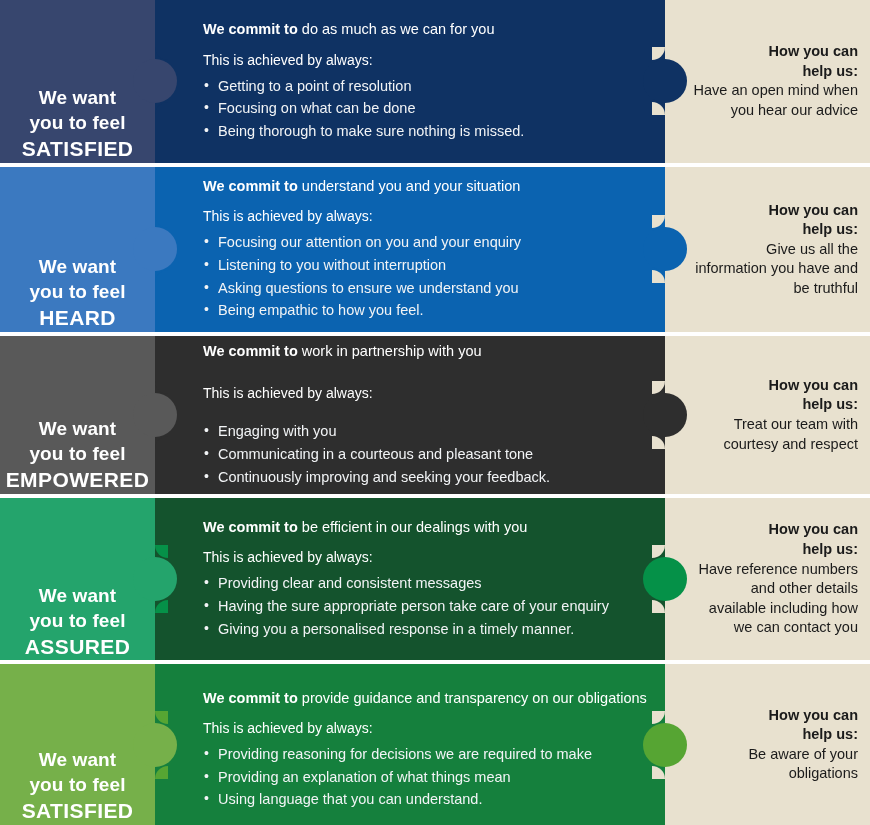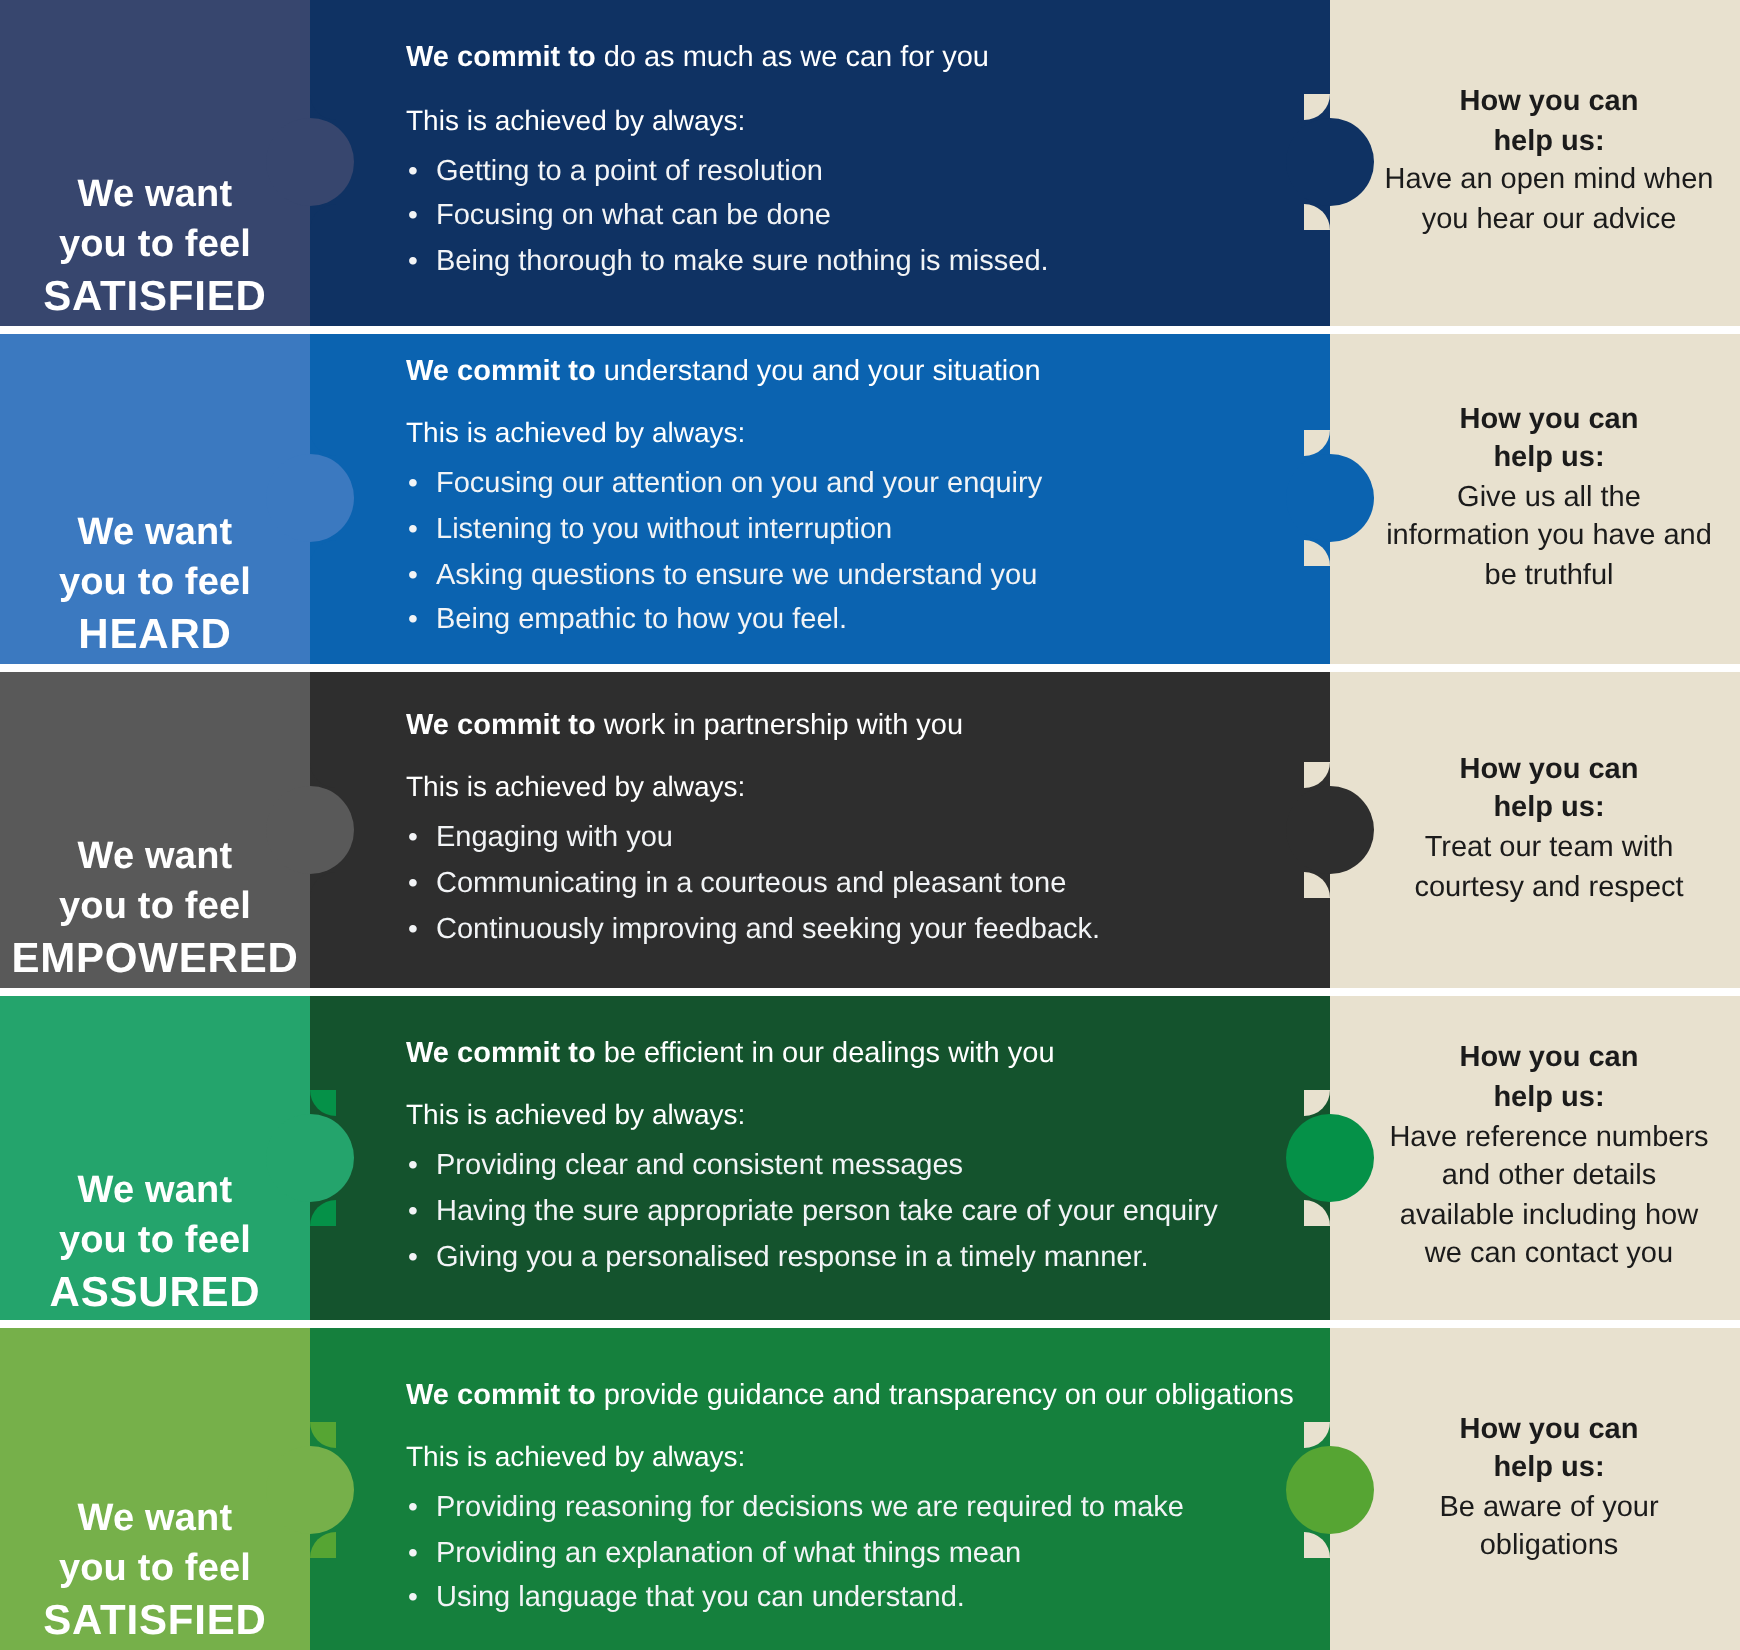--- a/index.html
+++ b/index.html
@@ -116,21 +116,21 @@
   .right{
     position:relative;
     width:205px;
     flex:0 0 205px;
     background:#e8e1cf;
     box-sizing:border-box;
     padding:10px 12px 10px 26px;
     display:flex;
     align-items:center;
     justify-content:center;
-    text-align:center;
+    text-align:right;
   }
   .right-inner{ width:100%; }
   .help-head{
     color:#1b1b1b;
     font-weight:bold;
     font-size:14.5px;
     line-height:1.28;
     margin-bottom:1px;
   }
   .help-body{
@@ -214,21 +214,21 @@
           <div class="help-head">How you can</div>
           <div class="help-head">help us:</div>
           <div class="help-body">Give us all the information you have and be truthful</div>
         </div>
       </div>
     </div>
     <div class="row" style="height: 158px;">
       <div class="left" style="background: rgb(89, 89, 89);">
         <div class="left-title"><span>We want</span><br><span>you to feel</span><span class="big">EMPOWERED</span></div>
       </div>
-      <div class="mid" style="background: rgb(46, 46, 46);">
+      <div class="mid" style="background: rgb(46, 46, 46); gap: 12px;">
         <p class="commit"><b>We commit to</b><span> work in partnership with you</span></p>
         <p class="achieved">This is achieved by always:</p>
         <ul class="bullets">
           <li>Engaging with you</li>
           <li>Communicating in a courteous and pleasant tone</li>
           <li>Continuously improving and seeking your feedback.</li>
         </ul>
       </div>
       <div class="fillet top" style="background: rgb(46, 46, 46);"></div>
       <div class="fillet bot" style="background: rgb(46, 46, 46);"></div>

